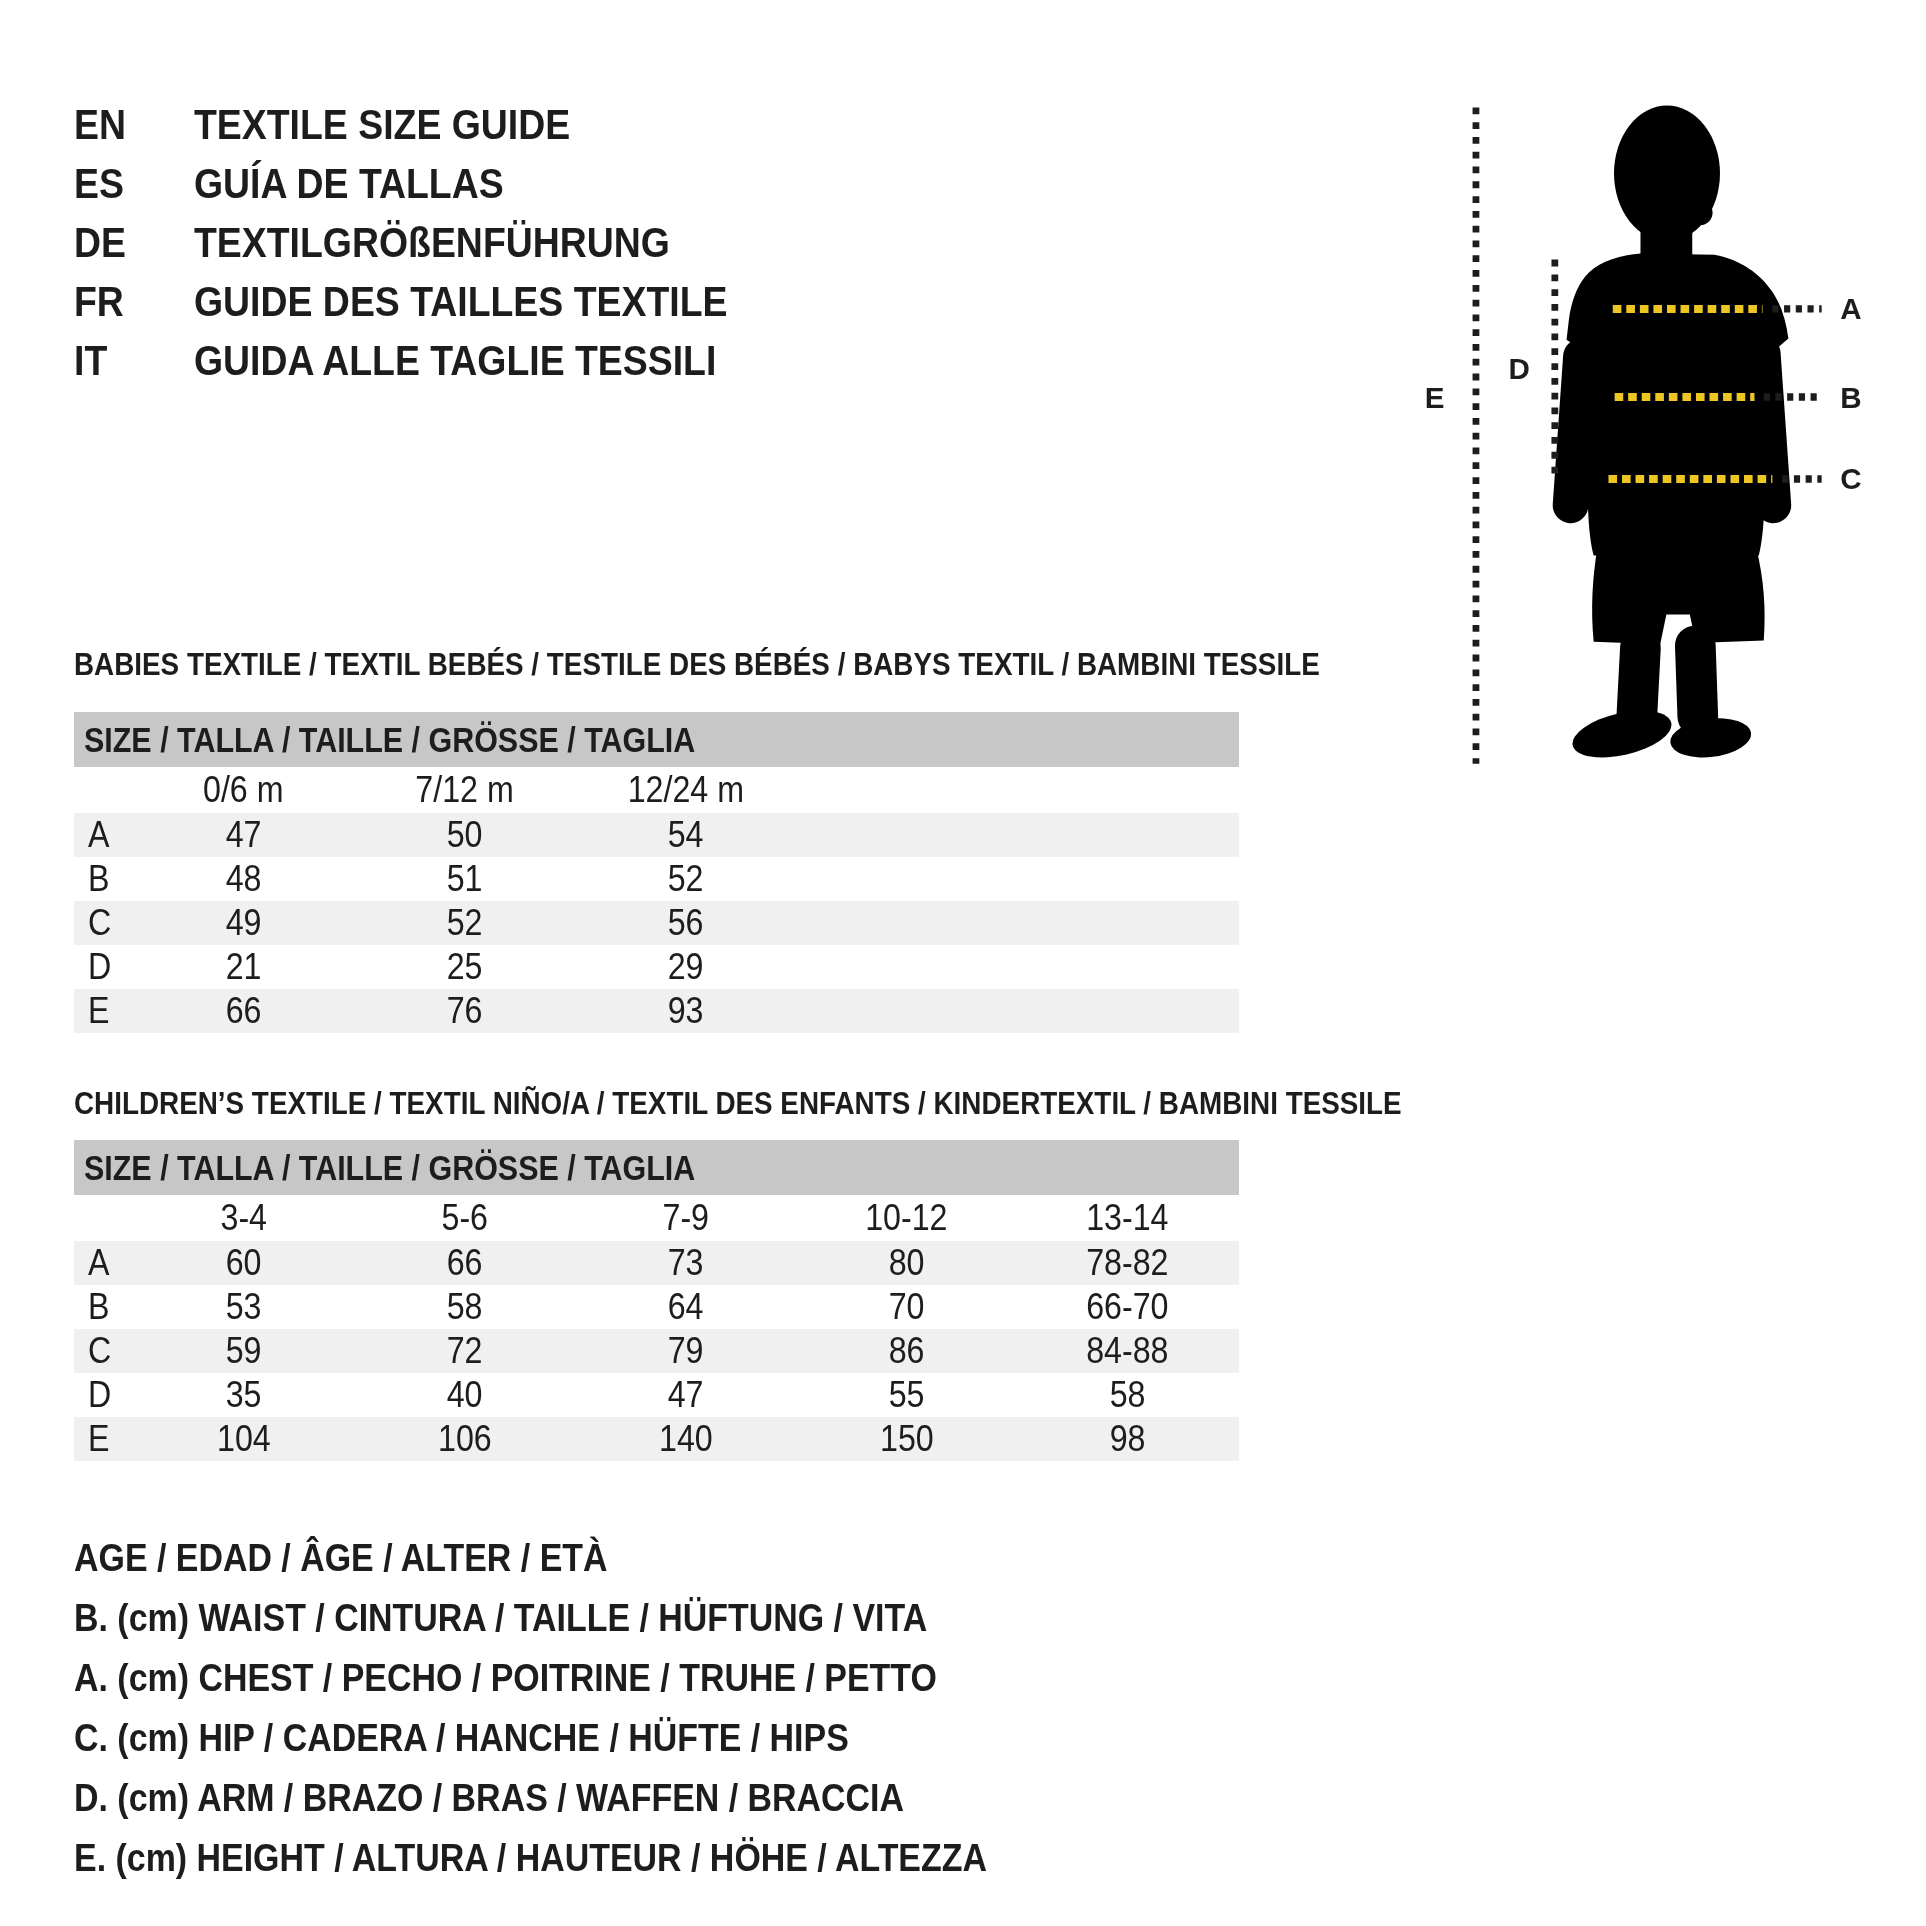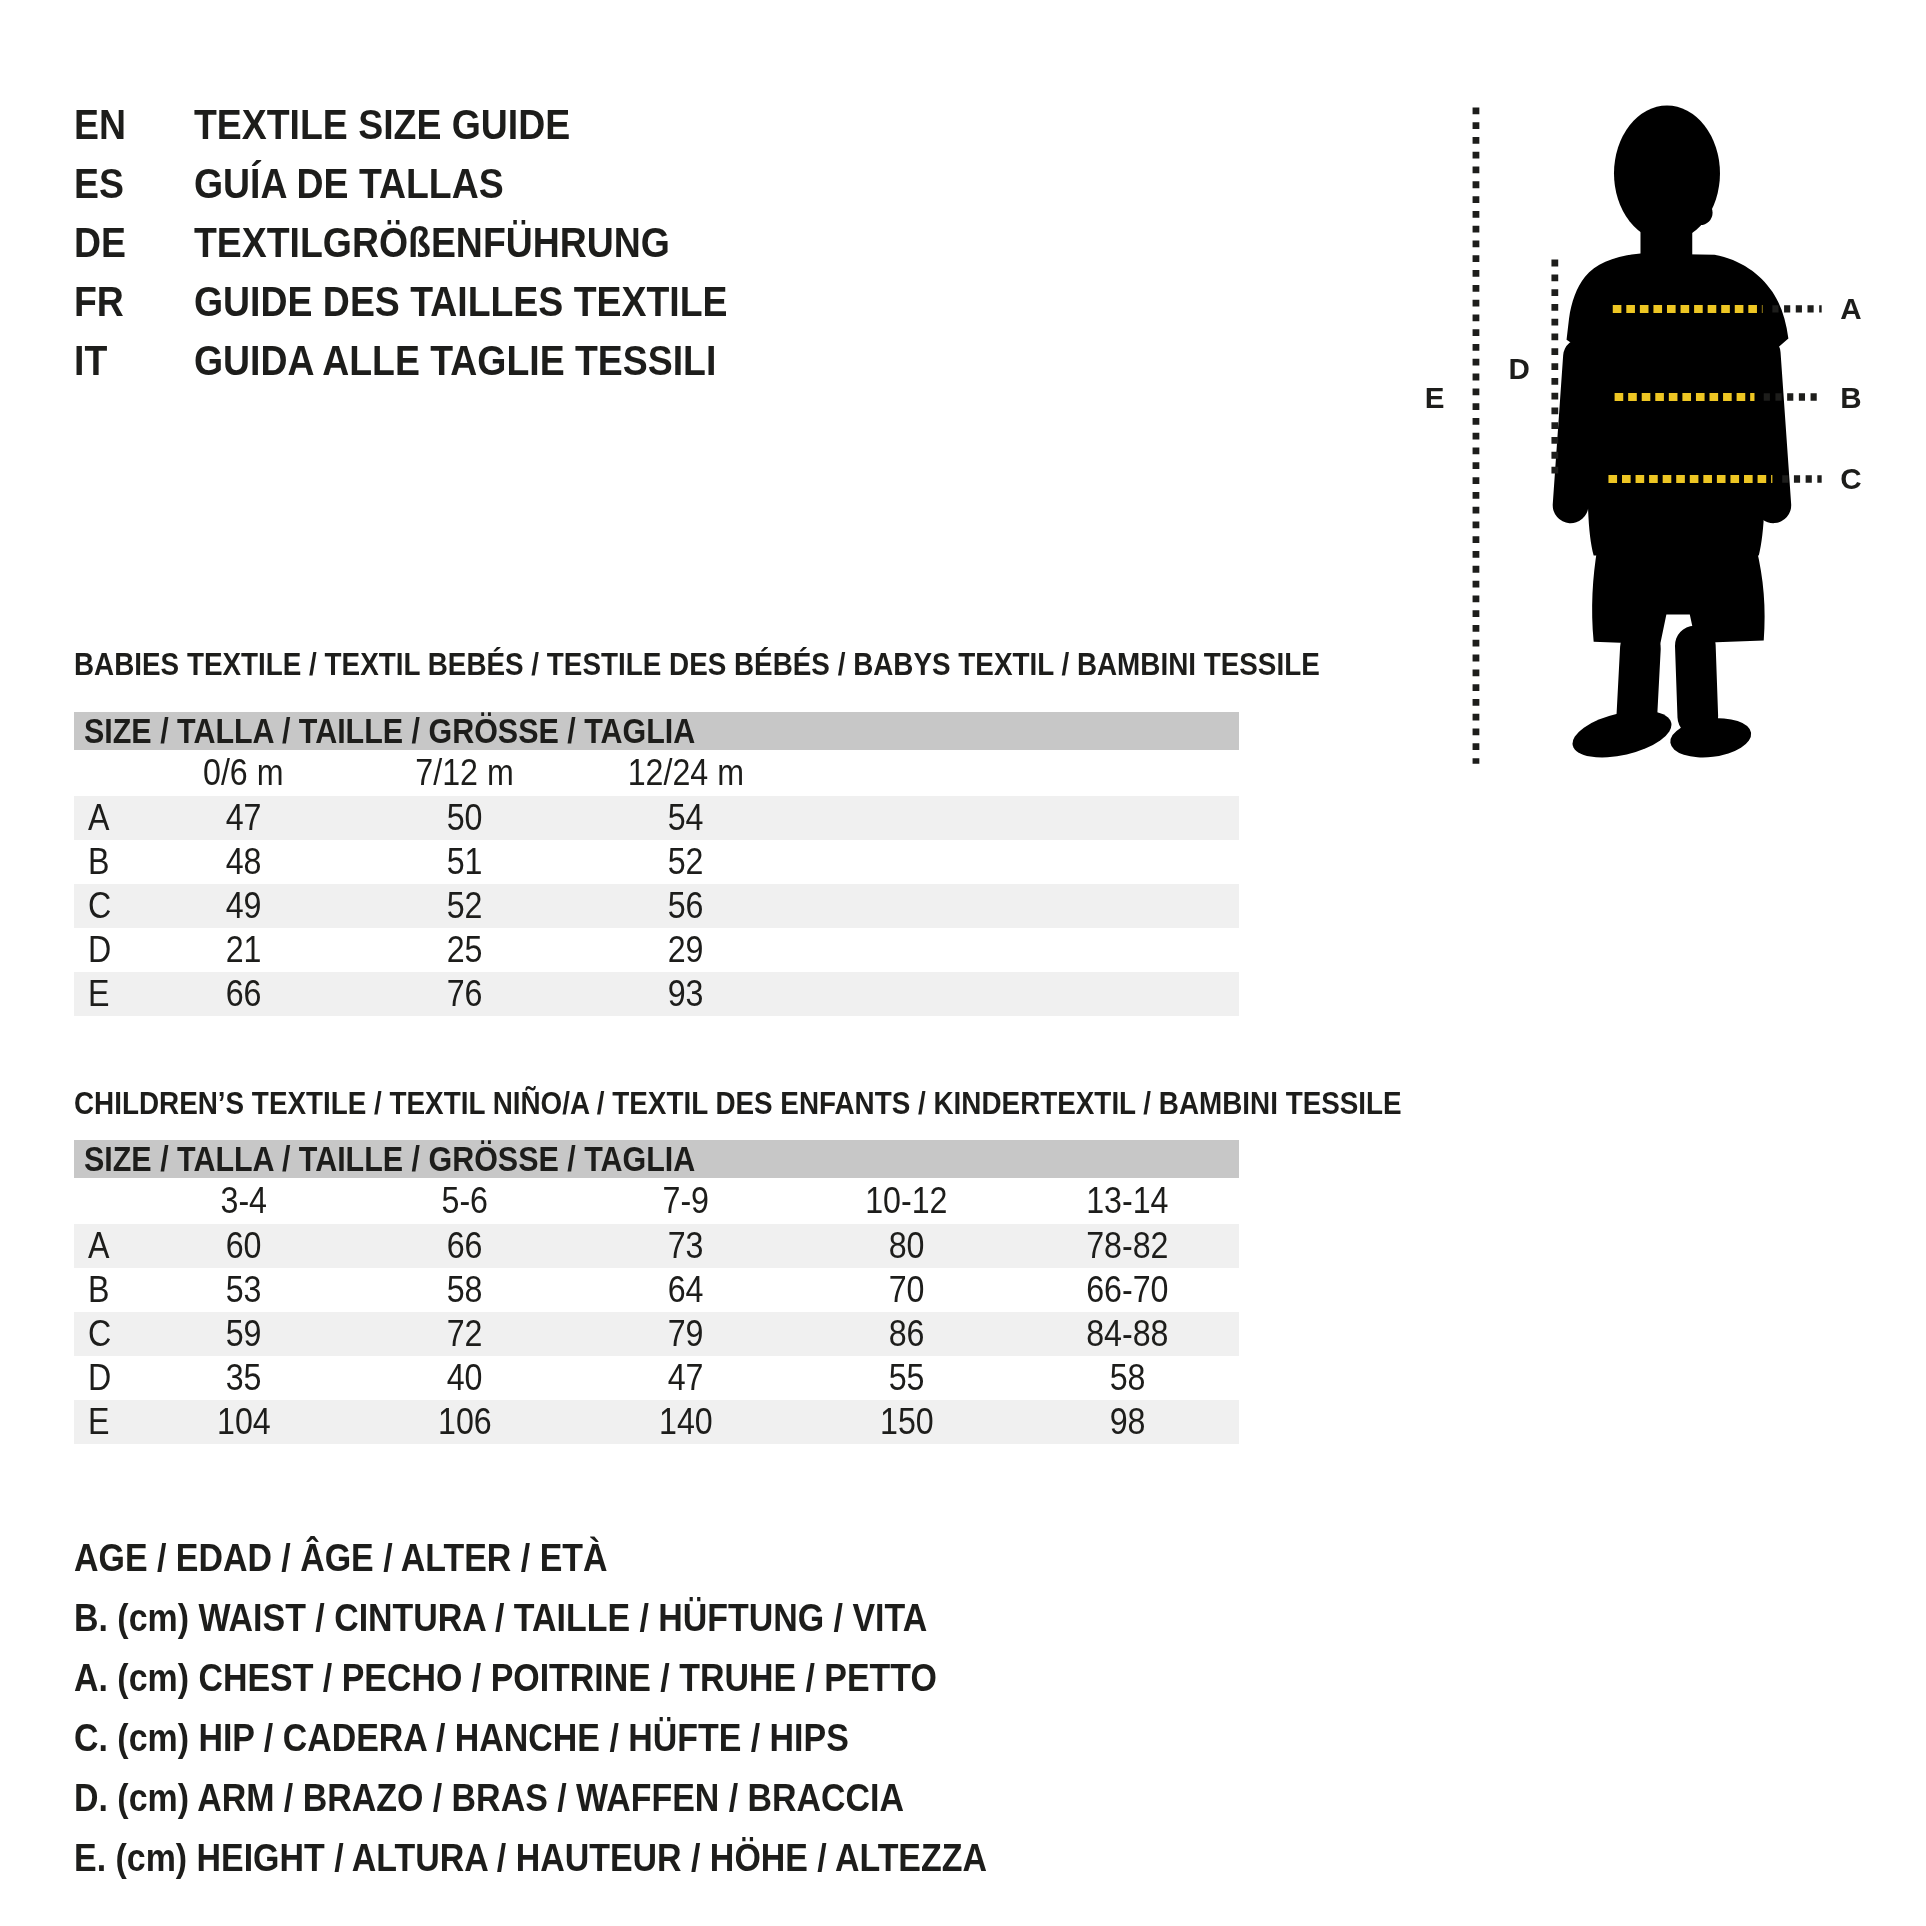--- a/index.html
+++ b/index.html
@@ -23,21 +23,21 @@
   
   .section-heading { position:absolute; left:74px; font-size:32px; font-weight:700; line-height:38px; }
   .heading-babies { top:645px; }
   .heading-children { top:1084px; }
 
   
   .sizetable { position:absolute; left:74px; width:1165px; }
   .babies-table { top:712px; }
   .children-table { top:1140px; }
   .size-bar {
-    height:38px; background:#c7c7c7;
+    height:55px; background:#c7c7c7;
     display:flex; align-items:center;
     padding-left:10px; box-sizing:border-box;
     font-size:35px; font-weight:700;
   }
   .colhdr-row, .data-row { display:flex; align-items:center; font-size:37px; font-weight:400; }
   .colhdr-row { height:46px; }
   .data-row { height:44px; }
   .data-row.shade { background:#f0f0f0; }
   .label-cell { width:59px; padding-left:13.6px; box-sizing:border-box; }
   .val-cell { width:221px; text-align:center; }

